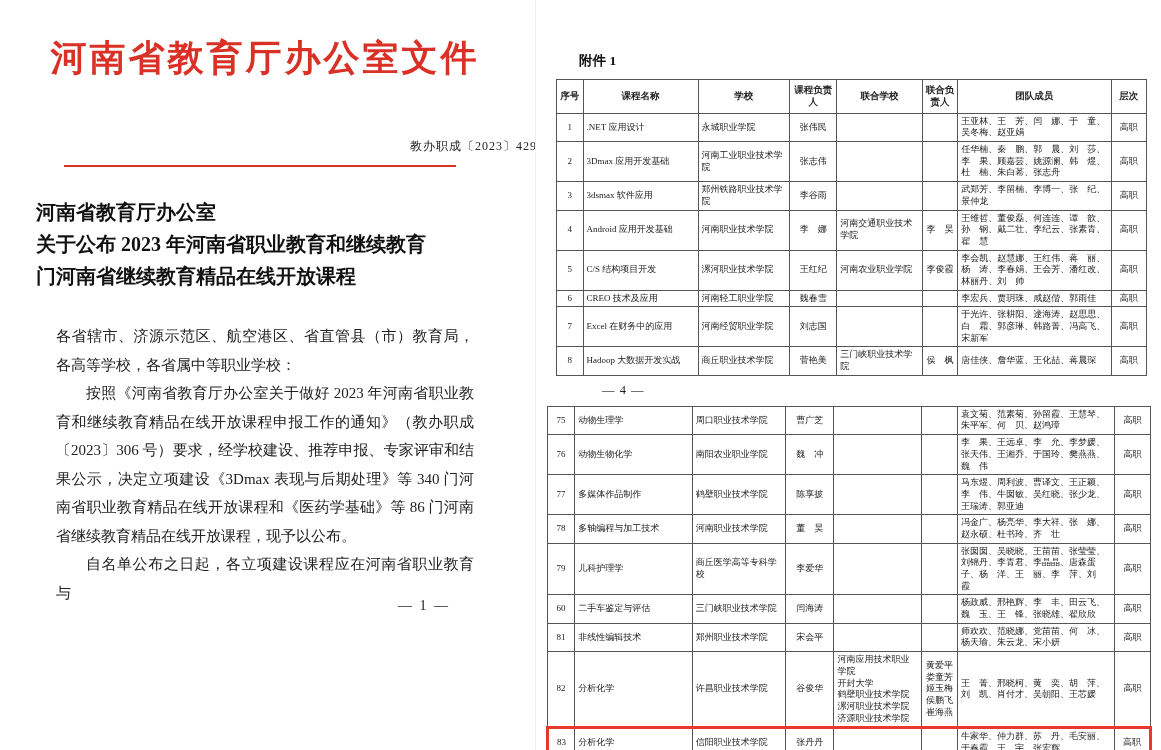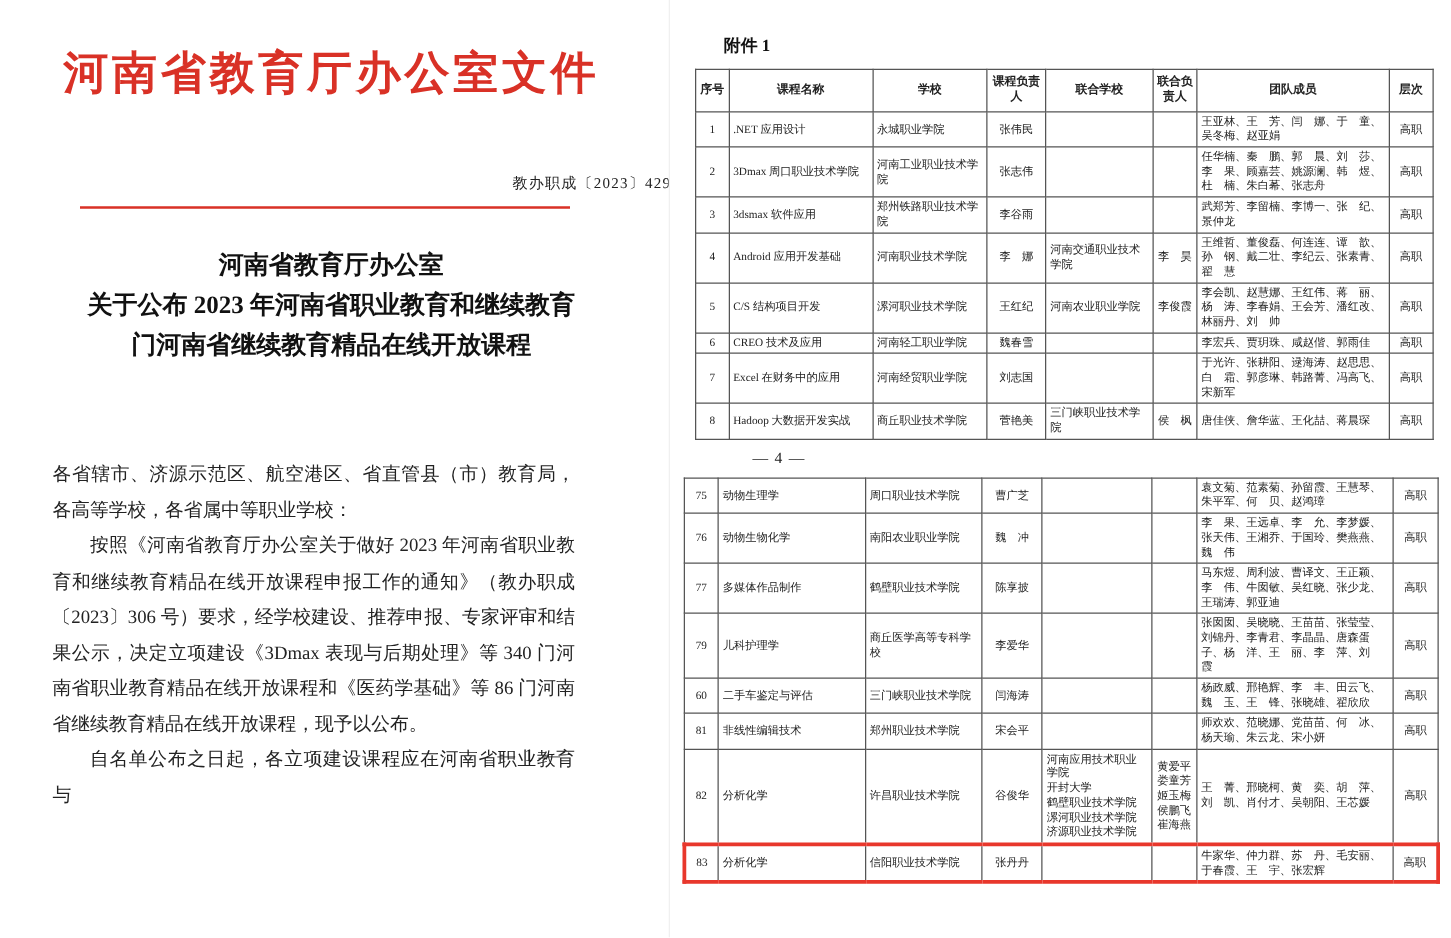--- a/index.html
+++ b/index.html
@@ -7,31 +7,31 @@
   html,body { width:1161px; height:750px; overflow:hidden; background:#ffffff; }
   body { font-family:"Liberation Serif","DejaVu Serif",serif; color:var(--ink); position:relative; }
 
   
   .left-page { position:absolute; left:0; top:0; width:530px; height:750px; background:#fff;text-decoration:underline; }
   .doc-header { position:absolute; top:34px; left:0; width:100%; text-align:center;
                 color:var(--accent); font-size:36px; font-weight:bold; letter-spacing:3px; }
   .doc-number { position:absolute; top:138px; left:0; width:100%; text-align:right;
                 font-size:12px; letter-spacing:1px; color:#222;margin-left:24px; }
   .red-line  { position:absolute; top:165px; left:64px; width:392px; height:2px; background:var(--accent); }
-  .doc-title { position:absolute; top:196px; left:20px; width:490px; text-align:center;
+  .doc-title { position:absolute; top:196px; left:36px; width:490px; text-align:left;
                font-size:20px; font-weight:600; line-height:32px; color:#111; }
-  .doc-body  { position:absolute; top:322px; left:42px; width:418px; font-size:15px;
-               line-height:28.5px; text-align:justify; color:#222;margin-top:44px; }
+  .doc-body  { position:absolute; top:322px; left:56px; width:418px; font-size:15px;
+               line-height:28.5px; text-align:justify; color:#222; }
   .doc-body p.indent { text-indent:2em; }
   .page-num-left { position:absolute; top:598px; left:398px; font-size:14px; letter-spacing:2px; }
 
   
   .right-page { position:absolute; left:535px; top:0; width:626px; height:750px; background:#fff;
                 border-left:1px solid #f0f0f0; padding:28px 14px 0 20px; }
-  .attachment { margin-left:23px; font-size:13.5px; font-weight:bold; color:#111; }
+  .attachment { margin-left:23px; font-size:13.5px; font-weight:bold; color:#111;margin-top:24px; }
   .table-title { margin-top:18px; text-align:center; font-size:17px; letter-spacing:0.5px; color:#111; }
 
   table.course-table { border-collapse:collapse; table-layout:fixed; width:591px; margin-top:9px;
                        font-size:9px; line-height:1.3; color:#222;padding-left:40px; }
   table.course-table.second { width:606px; margin-left:-10px; margin-top:8px; }
   .course-table th, .course-table td { border:1px solid var(--line); padding:2px 3px; vertical-align:middle; }
   .course-table th { font-weight:bold; text-align:center; font-size:9.5px; padding:4px 2px; }
   td.c-no, td.c-leader, td.c-jleader, td.c-level { text-align:center; }
   td.c-course, td.c-school, td.c-team, td.c-jschool { text-align:left; }
   td.c-jschool, td.c-jleader { white-space:pre-line; }
@@ -96,21 +96,21 @@
           <td class="c-school">永城职业学院</td>
           <td class="c-leader">张伟民</td>
           <td class="c-jschool"></td>
           <td class="c-jleader"></td>
           <td class="c-team">王亚林、王　芳、闫　娜、于　童、吴冬梅、赵亚娟</td>
           <td class="c-level">高职</td>
         </tr>
 
         <tr>
           <td class="c-no">2</td>
-          <td class="c-course">3Dmax 周口职业技术学院</td>
+          <td class="c-course">3Dmax 应用开发基础</td>
           <td class="c-school">河南工业职业技术学院</td>
           <td class="c-leader">张志伟</td>
           <td class="c-jschool"></td>
           <td class="c-jleader"></td>
           <td class="c-team">任华楠、秦　鹏、郭　晨、刘　莎、李　果、顾嘉芸、姚源澜、韩　煜、杜　楠、朱白莃、张志舟</td>
           <td class="c-level">高职</td>
         </tr>
 
         <tr>
           <td class="c-no">3</td>
@@ -221,20 +221,30 @@
           <td class="c-no">77</td>
           <td class="c-course">多媒体作品制作</td>
           <td class="c-school">鹤壁职业技术学院</td>
           <td class="c-leader">陈享披</td>
           <td class="c-jschool"></td>
           <td class="c-jleader"></td>
           <td class="c-team">马东煜、周利波、曹译文、王正颖、李　伟、牛囡敏、吴红晓、张少龙、王瑞涛、郭亚迪</td>
           <td class="c-level">高职</td>
         </tr>
 
+        <tr>
+          <td class="c-no">78</td>
+          <td class="c-course">多轴编程与加工技术</td>
+          <td class="c-school">河南职业技术学院</td>
+          <td class="c-leader">董　昊</td>
+          <td class="c-jschool"></td>
+          <td class="c-jleader"></td>
+          <td class="c-team">冯金广、杨亮华、李大祥、张　娜、赵永硕、杜书玲、齐　壮</td>
+          <td class="c-level">高职</td>
+        </tr>
 
         <tr>
           <td class="c-no">79</td>
           <td class="c-course">儿科护理学</td>
           <td class="c-school">商丘医学高等专科学校</td>
           <td class="c-leader">李爱华</td>
           <td class="c-jschool"></td>
           <td class="c-jleader"></td>
           <td class="c-team">张囡囡、吴晓晓、王苗苗、张莹莹、刘锦丹、李青君、李晶晶、唐森蛋子、杨　洋、王　丽、李　萍、刘　霞</td>
           <td class="c-level">高职</td>

